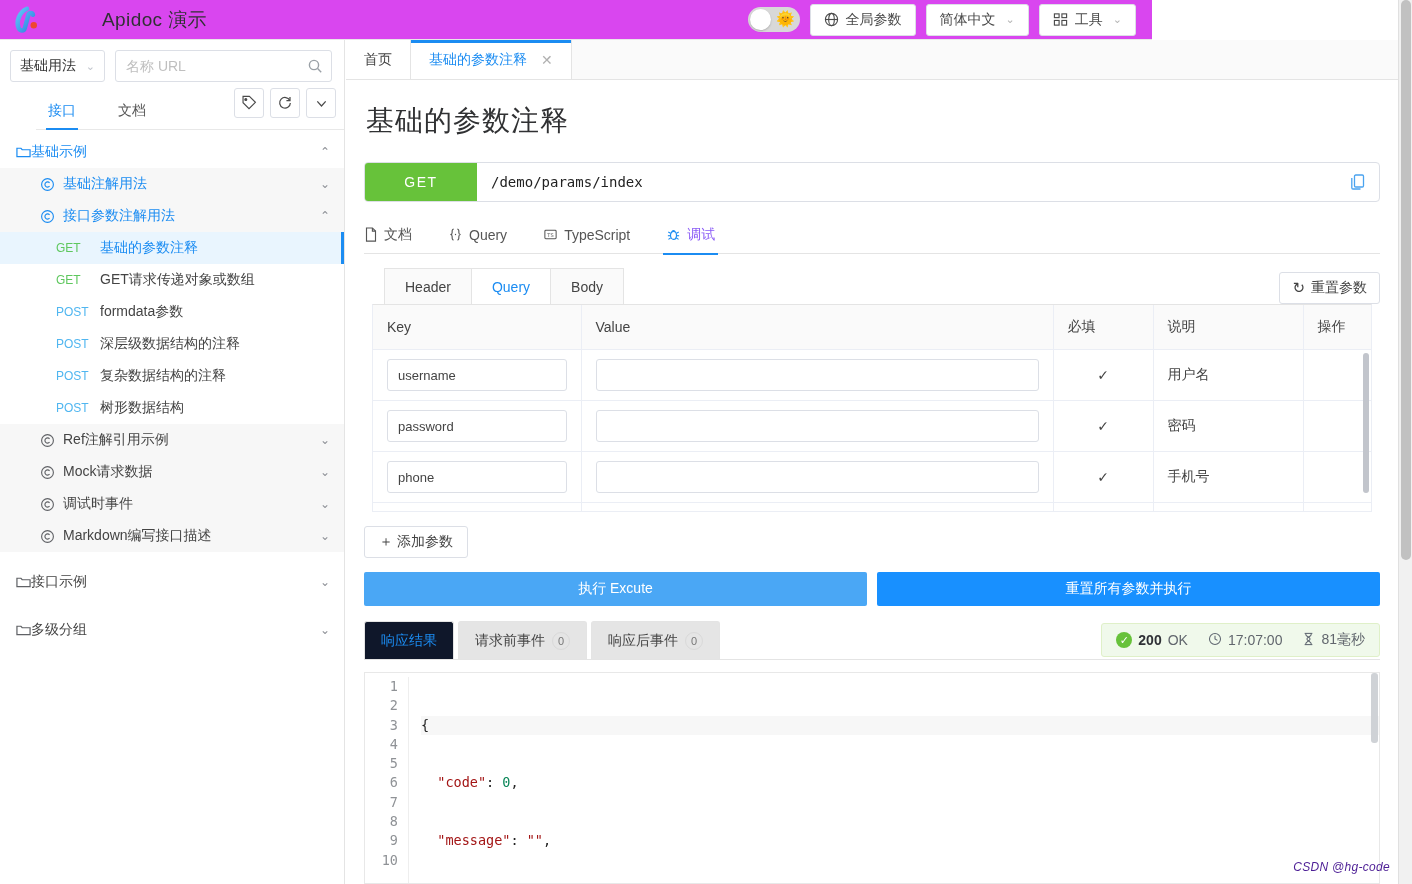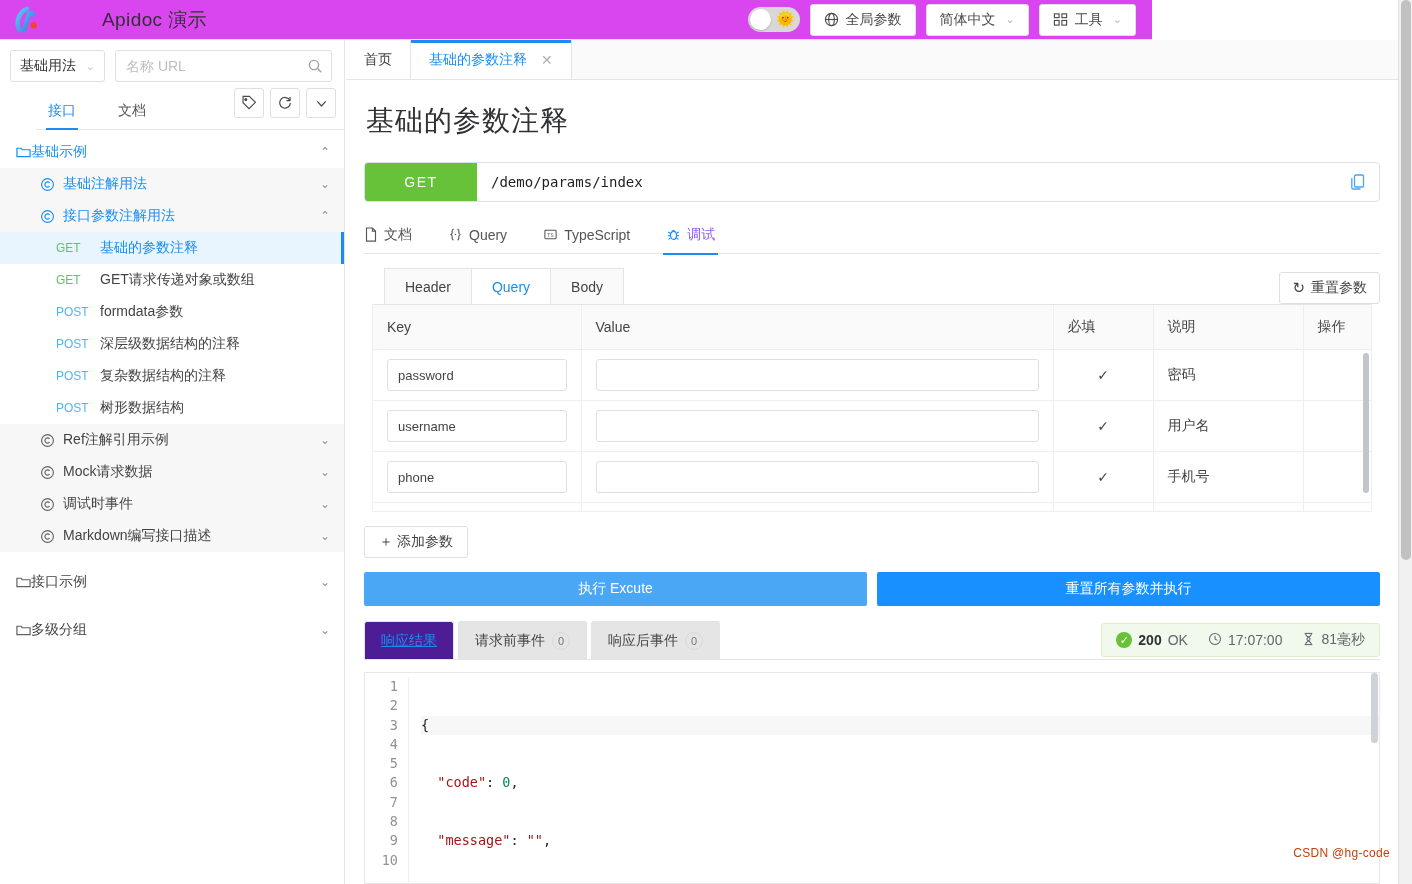--- a/index.html
+++ b/index.html
@@ -248,21 +248,21 @@
   .resp-row {
     display: flex; align-items: flex-end; margin: 16px 18px 0 18px;
     height: 38px; border-bottom: 1px solid #e4e4e4; position: relative;
   }
   .rtab {
     height: 38px; display: flex; align-items: center; padding: 0 16px;
     font-size: 14px; color: #444; background: #e5e5e5;
     border: 1px solid #e4e4e4; border-bottom: none; cursor: pointer;
     margin-right: 4px; border-radius: 3px 3px 0 0;
   }
-  .rtab.active { background: #4c1d95; color: #1b8cf2; text-decoration: underline; }
+  .rtab.active { background: #0f172a; color: #1b8cf2; }
   .cnt-badge {
     margin-left: 7px; width: 18px; height: 18px; border-radius: 50%;
     border: 1px solid #d9d9d9; font-size: 11px; color: #777;
     display: flex; align-items: center; justify-content: center;
   }
   .status-box {
     margin-left: auto; margin-bottom: 2px; height: 34px;
     background: #f0f9eb; border: 1px solid #dff0c8; border-radius: 3px;
     display: flex; align-items: center; gap: 20px; padding: 0 14px;
     font-size: 14px; color: #61666d;
@@ -302,22 +302,22 @@
   
   .page-scroll {
     position: absolute; top: 0; right: 0; width: 14px; height: 884px;
     background: #f1f1f1; border-left: 1px solid #e0e0e0;
   }
   .page-scroll .thumb {
     position: absolute; top: 0; left: 2px; width: 10px; height: 560px;
     background: #c1c1c1; border-radius: 5px;
   }
   .watermark {
-    position: absolute; right: 22px; bottom: 24px; font-size: 12px;
-    color: #c2410c; letter-spacing: .3px;
+    position: absolute; right: 22px; bottom: 10px; font-size: 12px;
+    color: #4c1d95; letter-spacing: .3px; font-style: italic;
   }
 </style>
 </head>
 <body>
 
 <div class="topbar">
   <div class="logo-wrap">
     <svg class="logo-svg" viewBox="0 0 40 40">
       <defs>
         <linearGradient id="lg" x1="0" y1="0" x2="1" y2="1">
@@ -624,31 +624,31 @@
         <tr>
           <th>Key</th>
           <th>Value</th>
           <th>必填</th>
           <th>说明</th>
           <th>操作</th>
         </tr>
       </thead>
       <tbody>
         <tr>
+          <td><input class="cellinput" value="username" style=""></td>
+          <td><input class="cellinput" value="" style=""></td>
+          <td class="chk">✓</td>
+          <td>用户名</td>
+          <td></td>
+        </tr>
+        <tr>
           <td><input class="cellinput" value="password" style=""></td>
           <td><input class="cellinput" value="" style=""></td>
           <td class="chk">✓</td>
           <td>密码</td>
-          <td></td>
-        </tr>
-        <tr>
-          <td><input class="cellinput" value="username" style=""></td>
-          <td><input class="cellinput" value="" style=""></td>
-          <td class="chk">✓</td>
-          <td>用户名</td>
           <td></td>
         </tr>
         <tr>
           <td><input class="cellinput" value="phone" style=""></td>
           <td><input class="cellinput" value="" style=""></td>
           <td class="chk">✓</td>
           <td>手机号</td>
           <td></td>
         </tr>
         <tr>

